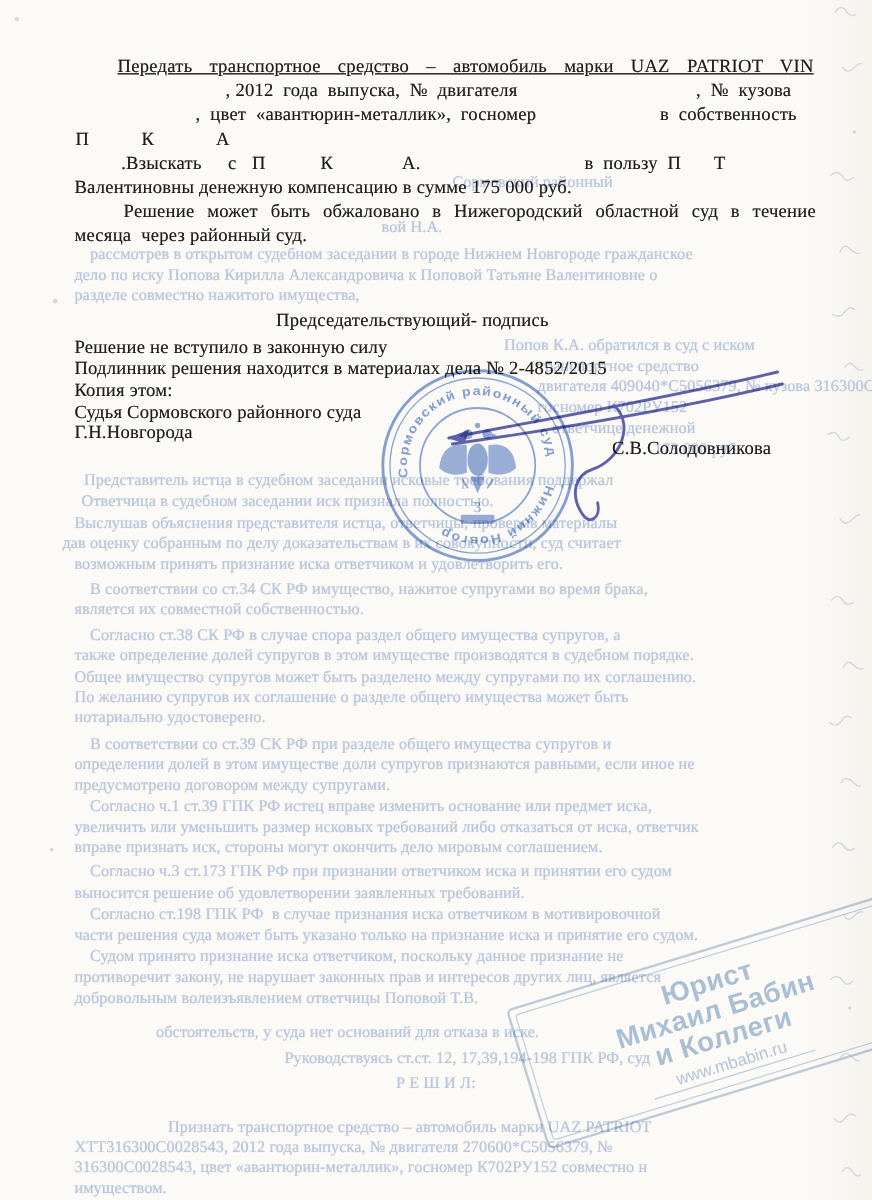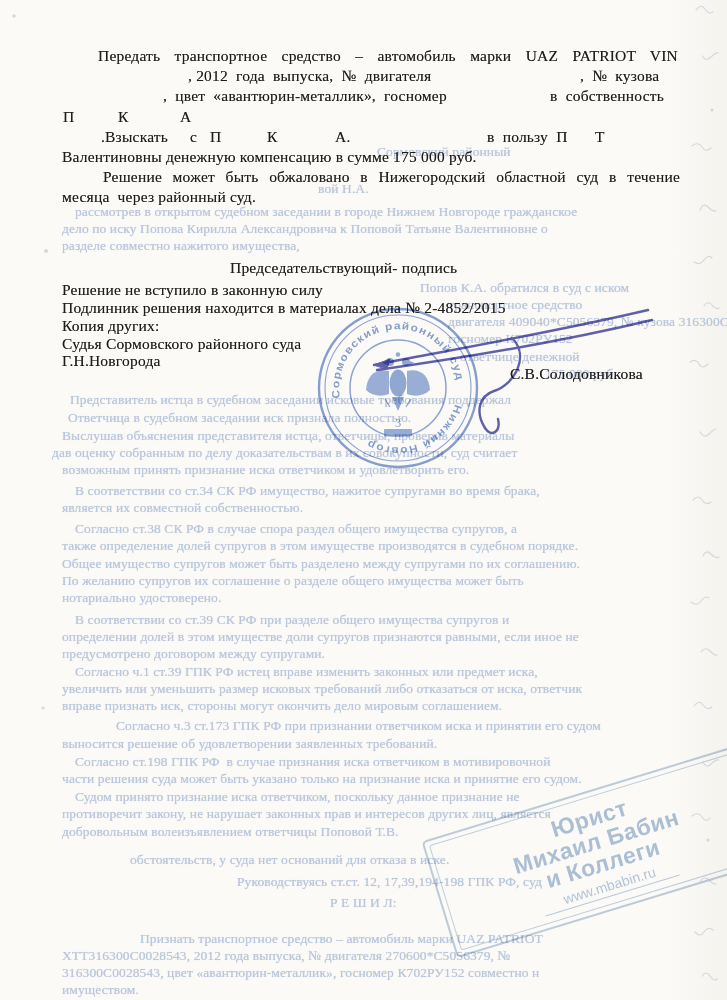--- a/index.html
+++ b/index.html
@@ -55,61 +55,61 @@
       <div class="fd" style="left: 75px; top: 484px;">В соответствии со ст.34 СК РФ имущество, нажитое супругами во время брака,</div>
       <div class="fd" style="left: 62px; top: 501px;">является их совместной собственностью.</div>
       <div class="fd" style="left: 75px; top: 522px;">Согласно ст.38 СК РФ в случае спора раздел общего имущества супругов, а</div>
       <div class="fd" style="left: 62px; top: 539px;">также определение долей супругов в этом имуществе производятся в судебном порядке.</div>
       <div class="fd" style="left: 62px; top: 557px;">Общее имущество супругов может быть разделено между супругами по их соглашению.</div>
       <div class="fd" style="left: 62px; top: 574px;">По желанию супругов их соглашение о разделе общего имущества может быть</div>
       <div class="fd" style="left: 62px; top: 591px;">нотариально удостоверено.</div>
       <div class="fd" style="left: 75px; top: 613px;">В соответствии со ст.39 СК РФ при разделе общего имущества супругов и</div>
       <div class="fd" style="left: 62px; top: 630px; text-align: right;">определении долей в этом имуществе доли супругов признаются равными, если иное не</div>
       <div class="fd" style="left: 62px; top: 647px;">предусмотрено договором между супругами.</div>
-      <div class="fd" style="left: 75px; top: 665px;">Согласно ч.1 ст.39 ГПК РФ истец вправе изменить законных или предмет иска,</div>
+      <div class="fd" style="left: 75px; top: 665px;">Согласно ч.1 ст.39 ГПК РФ истец вправе изменить основание или предмет иска,</div>
       <div class="fd" style="left: 62px; top: 682px;">увеличить или уменьшить размер исковых требований либо отказаться от иска, ответчик</div>
       <div class="fd" style="left: 62px; top: 699px;">вправе признать иск, стороны могут окончить дело мировым соглашением.</div>
-      <div class="fd" style="left: 75px; top: 719px; margin-left: 41px;">Согласно ч.3 ст.173 ГПК РФ при признании ответчиком иска и принятии его судом</div>
+      <div class="fd" style="left: 75px; top: 719px;">Согласно ч.3 ст.173 ГПК РФ при признании ответчиком иска и принятии его судом</div>
       <div class="fd" style="left: 62px; top: 737px;">выносится решение об удовлетворении заявленных требований.</div>
       <div class="fd" style="left: 75px; top: 755px;">Согласно ст.198 ГПК РФ  в случае признания иска ответчиком в мотивировочной</div>
       <div class="fd" style="left: 62px; top: 772px;">части решения суда может быть указано только на признание иска и принятие его судом.</div>
       <div class="fd" style="left: 75px; top: 790px;">Судом принято признание иска ответчиком, поскольку данное признание не</div>
       <div class="fd" style="left: 62px; top: 807px;">противоречит закону, не нарушает законных прав и интересов других лиц, является</div>
       <div class="fd" style="left: 62px; top: 825px;">добровольным волеизъявлением ответчицы Поповой Т.В.</div>
       <div class="fd" style="left: 130px; top: 853px;">обстоятельств, у суда нет оснований для отказа в иске.</div>
       <div class="fd" style="left: 237px; top: 875px;">Руководствуясь ст.ст. 12, 17,39,194-198 ГПК РФ, суд</div>
       <div class="fd" style="left: 330px; top: 896px;">Р Е Ш И Л:</div>
       <div class="fd" style="left: 140px; top: 932px;">Признать транспортное средство – автомобиль марки UAZ PATRIOT</div>
       <div class="fd" style="left: 62px; top: 949px;">ХТТ316300С0028543, 2012 года выпуска, № двигателя 270600*С5056379, №</div>
       <div class="fd" style="left: 62px; top: 966px;">316300С0028543, цвет «авантюрин-металлик», госномер К702РУ152 совместно н</div>
       <div class="fd" style="left: 62px; top: 983px; text-align: right;">имуществом.</div>
     </div>
   <div id="printed-layer">
-      <div class="dk j" style="left: 98px; top: 47px; width: 580px;">Передать транспортное средство – автомобиль марки UAZ PATRIOT VIN</div>
+      <div class="dk j" style="left: 98px; top: 47px; width: 580px; text-decoration: underline;">Передать транспортное средство – автомобиль марки UAZ PATRIOT VIN</div>
       <div class="dk" style="left: 188px; top: 67px;">, 2012  года  выпуска,  №  двигателя</div>
       <div class="dk" style="left: 580px; top: 67px;">,  №  кузова</div>
       <div class="dk" style="left: 163px; top: 87px;">,  цвет  «авантюрин-металлик»,  госномер</div>
       <div class="dk" style="left: 550px; top: 87px;">в  собственность</div>
       <div class="dk" style="left: 63px; top: 108px;">П</div>
       <div class="dk" style="left: 118px; top: 108px;">К</div>
       <div class="dk" style="left: 180px; top: 108px;">А</div>
       <div class="dk" style="left: 101px; top: 128px;">.Взыскать</div>
       <div class="dk" style="left: 190px; top: 128px;">с</div>
       <div class="dk" style="left: 210px; top: 128px;">П</div>
       <div class="dk" style="left: 267px; top: 128px;">К</div>
       <div class="dk" style="left: 335px; top: 128px;">А.</div>
       <div class="dk" style="left: 487px; top: 128px;">в  пользу  П</div>
       <div class="dk" style="left: 595px; top: 128px;">Т</div>
       <div class="dk" style="left: 62px; top: 148px;">Валентиновны денежную компенсацию в сумме 175 000 руб.</div>
       <div class="dk j" style="left: 103px; top: 168px; width: 577px;">Решение может быть обжаловано в Нижегородский областной суд в течение</div>
       <div class="dk" style="left: 62px; top: 188px;">месяца  через районный суд.</div>
       <div class="dk" style="left: 230px; top: 259px;">Председательствующий- подпись</div>
       <div class="dk" style="left: 62px; top: 281px;">Решение не вступило в законную силу</div>
       <div class="dk" style="left: 62px; top: 299px;">Подлинник решения находится в материалах дела № 2-4852/2015</div>
-      <div class="dk" style="left: 62px; top: 317px;">Копия других:</div>
+      <div class="dk" style="left: 62px; top: 317px;">Копия этом:</div>
       <div class="dk" style="left: 62px; top: 335px;">Судья Сормовского районного суда</div>
       <div class="dk" style="left: 62px; top: 352px;">Г.Н.Новгорода</div>
       <div class="dk" style="left: 510px; top: 336px; margin-top: 29px;">С.В.Солодовникова</div>
     </div>
 
   <svg id="stamp" viewBox="0 0 170 170">
     <g fill="none" stroke="#5d80c6">
       <circle cx="85" cy="85" r="79" stroke-width="2.4" opacity=".85"></circle>
       <circle cx="85" cy="85" r="73" stroke-width="1.1" opacity=".8"></circle>
       <circle cx="85" cy="85" r="48" stroke-width="1.5" opacity=".8"></circle>

